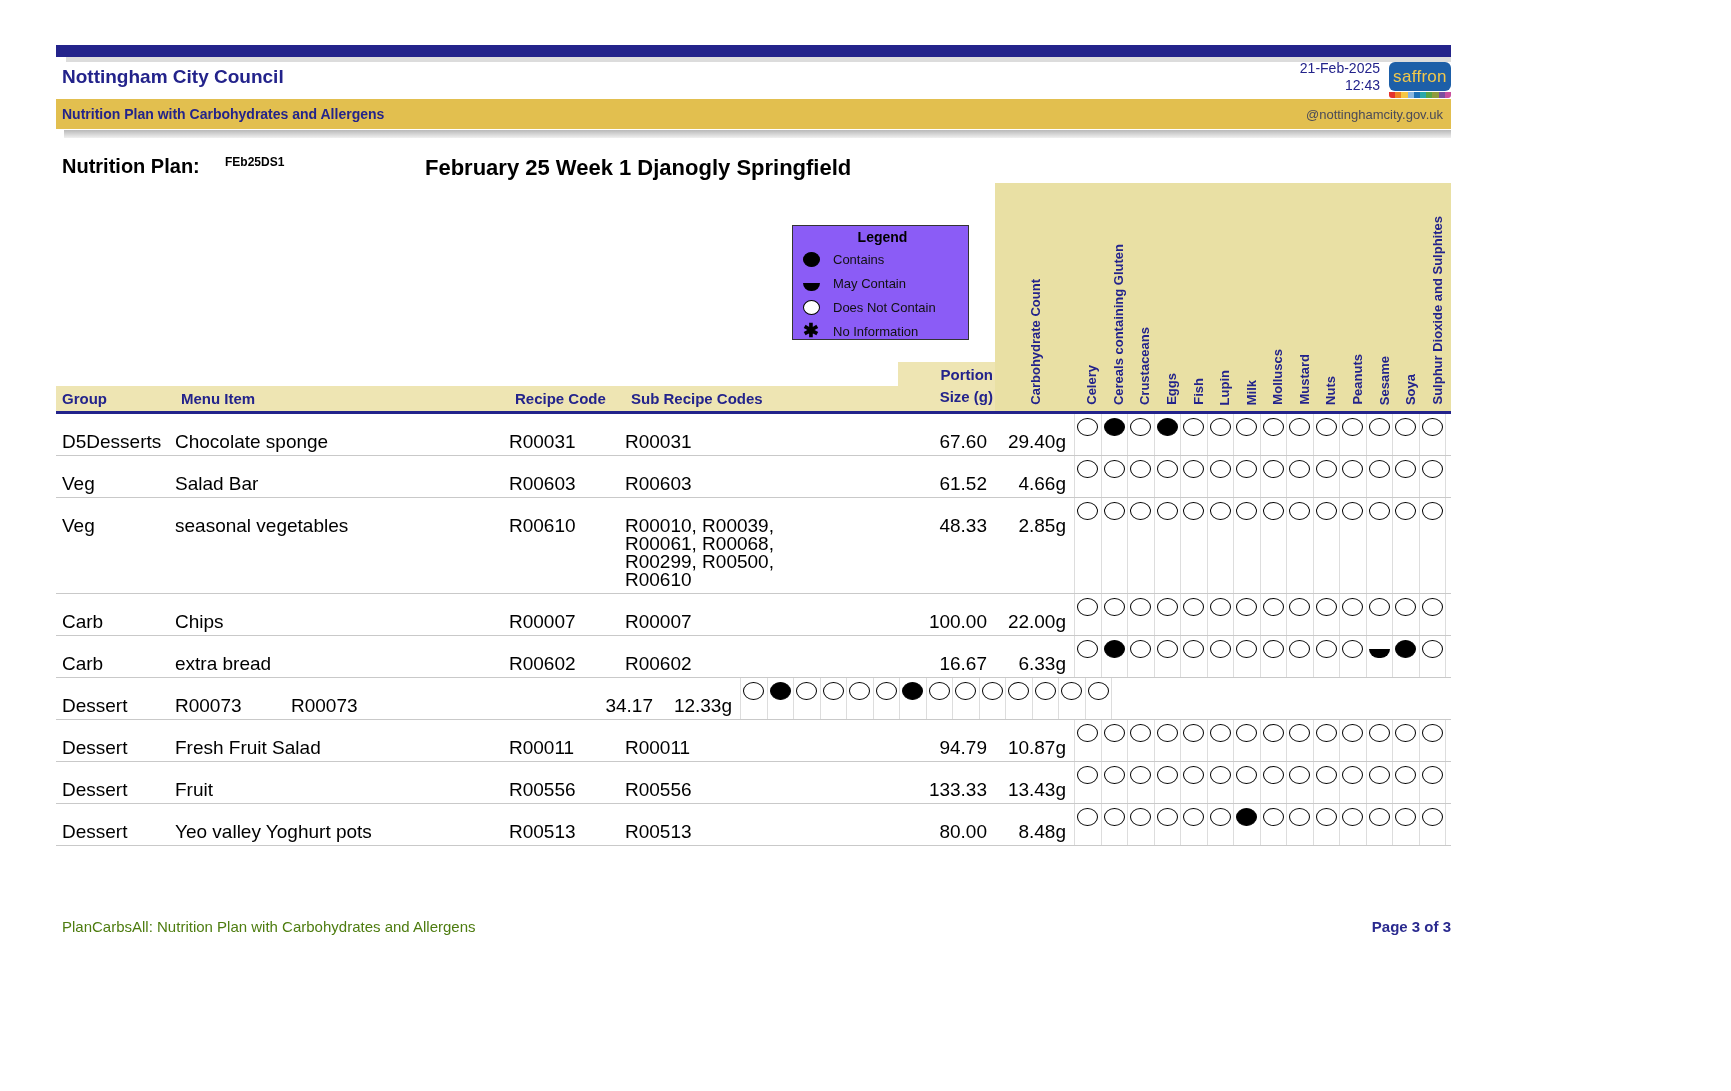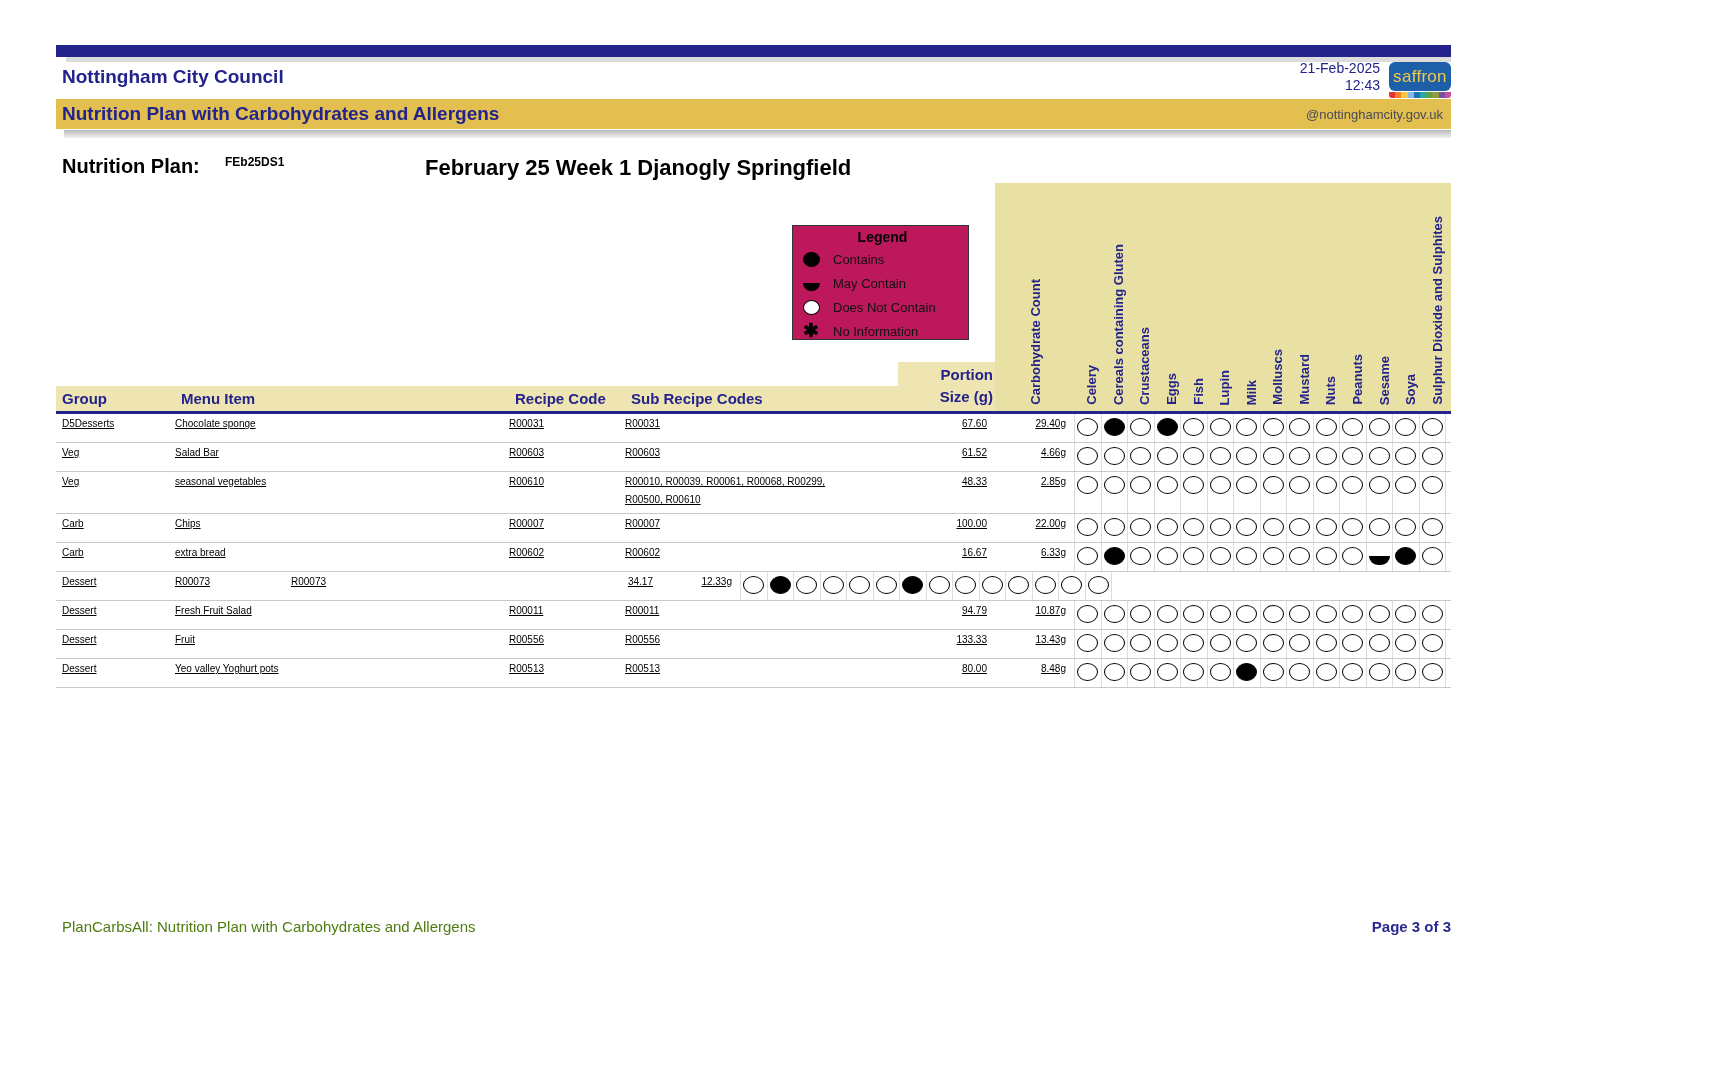--- a/index.html
+++ b/index.html
@@ -20,55 +20,55 @@
     color:var(--navy);font-size:14px;line-height:17px;}
 
   .logo{position:absolute;left:1389px;top:62px;width:62px;height:38px;}
   .logo-box{height:29px;background:var(--logo_blue);border-radius:6px;display:flex;align-items:center;
     justify-content:center;color:var(--logo_text);font-size:17px;letter-spacing:.3px;}
   .logo-stripe{display:flex;height:6px;margin-top:1px;border-radius:0 0 3px 3px;overflow:hidden;}
   .logo-stripe span{flex:1;}
 
   .gold-bar{position:absolute;left:56px;top:99px;width:1395px;height:30px;background:var(--gold);
     display:flex;align-items:center;justify-content:space-between;padding:0 8px 0 6px;}
-  .gold-title{font-size:19px;font-weight:bold;color:var(--navy);}
+  .gold-title{font-size:14px;font-weight:bold;color:var(--navy);}
   .gold-email{font-size:13px;color:#4a4a58;}
   .gold-shadow{position:absolute;left:64px;top:130px;width:1387px;height:8px;
     background:linear-gradient(#b9b9b9,#f0f0f0);}
 
   .plan-label{position:absolute;left:62px;top:155px;font-size:20px;font-weight:bold;}
   .plan-code{position:absolute;left:225px;top:155px;font-size:12px;font-weight:bold;}
   .plan-desc{position:absolute;left:425px;top:155px;font-size:22px;font-weight:bold;}
 
   .khaki-panel{position:absolute;left:995px;top:183px;width:456px;height:228px;background:var(--khaki);}
   .rot-label{position:absolute;bottom:6px;writing-mode:vertical-rl;transform:rotate(180deg);
     font-weight:bold;font-size:13px;color:var(--navy);white-space:nowrap;}
 
-  .legend{position:absolute;left:792px;top:225px;width:177px;height:115px;background:#be185d;
+  .legend{position:absolute;left:792px;top:225px;width:177px;height:115px;background:#8b5cf6;
     border:1px solid #333;padding:3px 6px 0 10px;}
   .legend-title{text-align:center;font-weight:bold;font-size:14px;margin-bottom:2px;}
   .legend-row{display:flex;align-items:center;height:24px;}
   .legend-icon{width:30px;display:flex;justify-content:flex-start;align-items:center;}
   .legend-text{font-size:13px;color:#111;}
   .lg-dot{width:17px;height:15px;border:1.5px solid #000;border-radius:50%;background:#fff;}
   .lg-dot.filled{background:#000;}
   .lg-may{width:17px;height:8px;background:#000;border-radius:0 0 10px 10px;margin-top:7px;}
   .lg-ast{font-size:19px;font-weight:bold;line-height:16px;color:#000;}
 
   .portion-notch{position:absolute;left:898px;top:362px;width:97px;height:25px;background:var(--pale);}
   .header-bar{position:absolute;left:56px;top:386px;width:939px;height:25px;background:var(--pale);}
   .hdr{position:absolute;font-size:15px;font-weight:bold;color:var(--navy);top:390px;}
   .hdr-group{left:62px;} .hdr-menu{left:181px;} .hdr-recipe{left:515px;} .hdr-sub{left:631px;}
   .hdr-portion{position:absolute;left:873px;top:364px;width:120px;text-align:right;
     font-size:15px;font-weight:bold;color:var(--navy);line-height:22px;}
   .navy-rule{position:absolute;left:56px;top:411px;width:1395px;height:3px;background:var(--navy);}
 
   .tbody{position:absolute;left:56px;top:414px;width:1395px;}
   .trow{display:flex;min-height:29px;border-bottom:1px solid #c9c9c9;align-items:stretch;}
-  .cell{padding-top:1px;padding-bottom:4px;font-size:10px;line-height:18px;text-decoration:underline;}
+  .cell{padding-top:19px;padding-bottom:4px;font-size:19px;line-height:18px;}
   .c-group{width:119px;padding-left:6px;}
   .c-menu{width:334px;}
   .c-recipe{width:116px;}
   .c-sub{width:206px;}
   .c-portion{width:156px;text-align:right;}
   .c-carb{width:79px;text-align:right;}
   .c-dots{margin-left:8px;width:372px;display:flex;}
   .dotcell{flex:1;border-left:1px solid #ddd;display:flex;justify-content:center;
     align-items:flex-start;padding-top:4px;}
   .dotcell.last{border-right:1px solid #ddd;}

